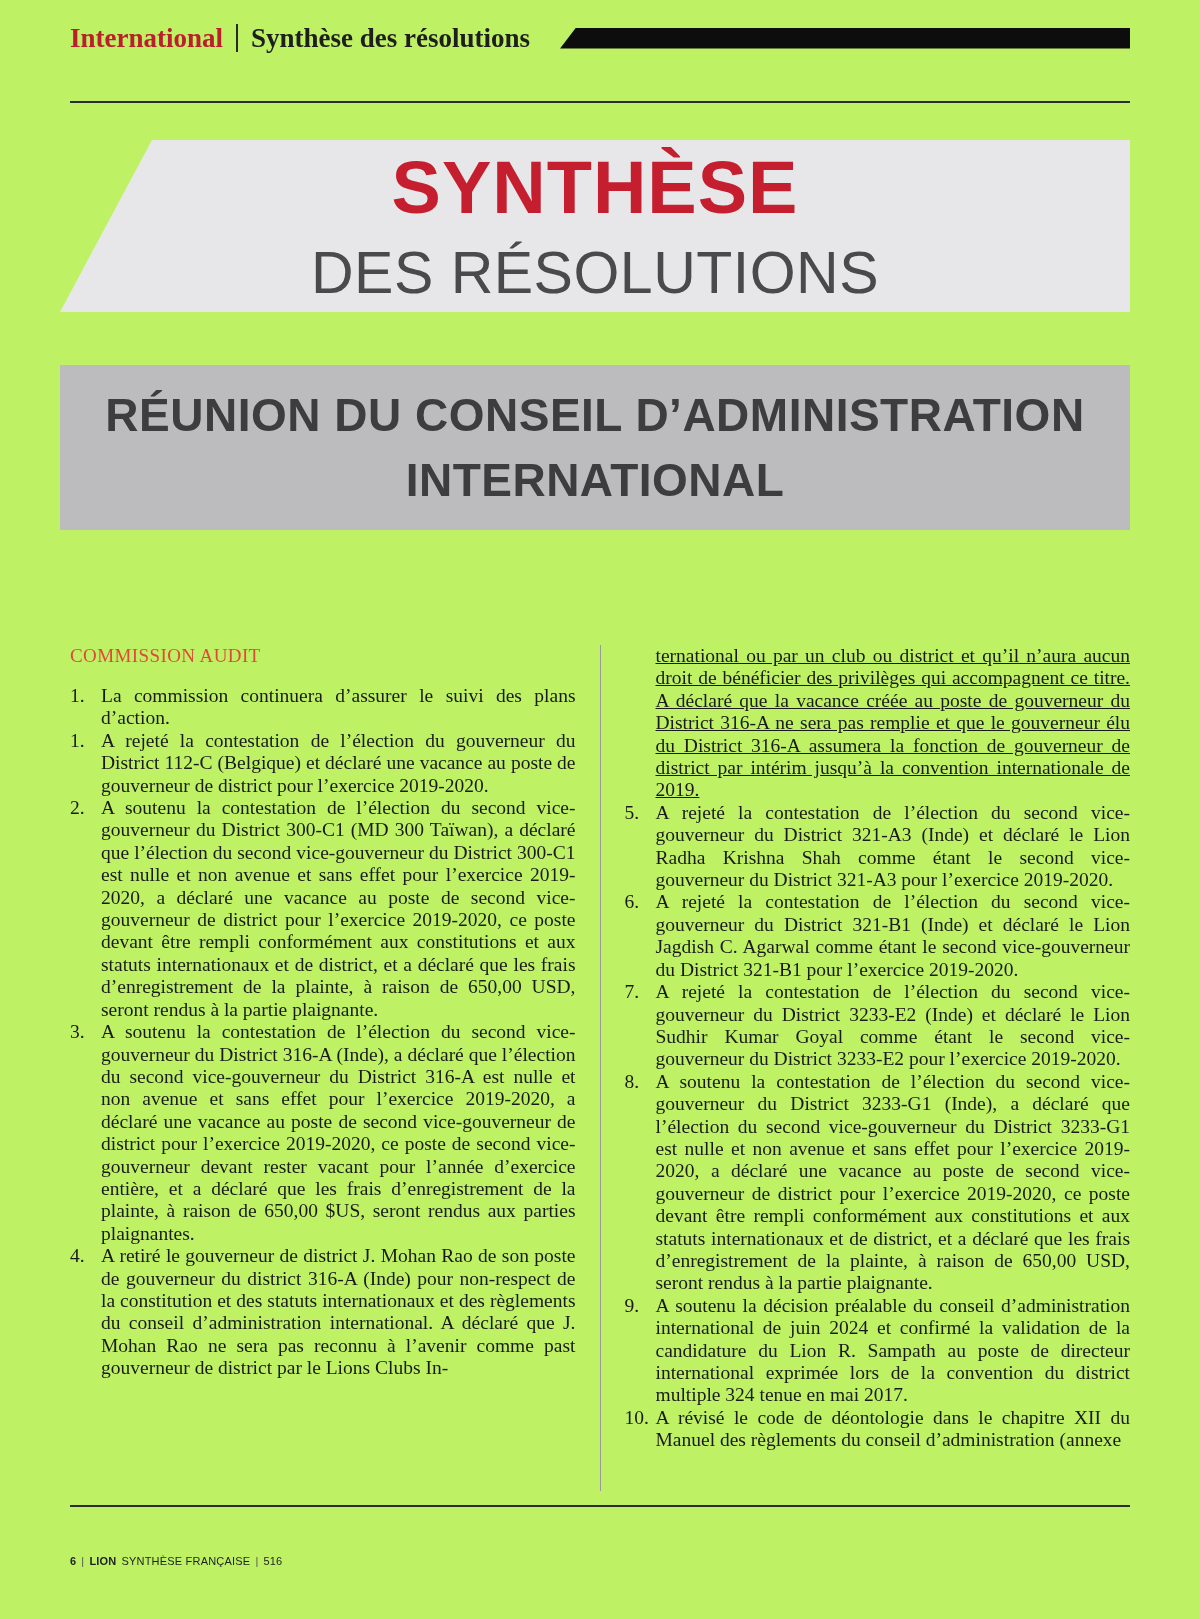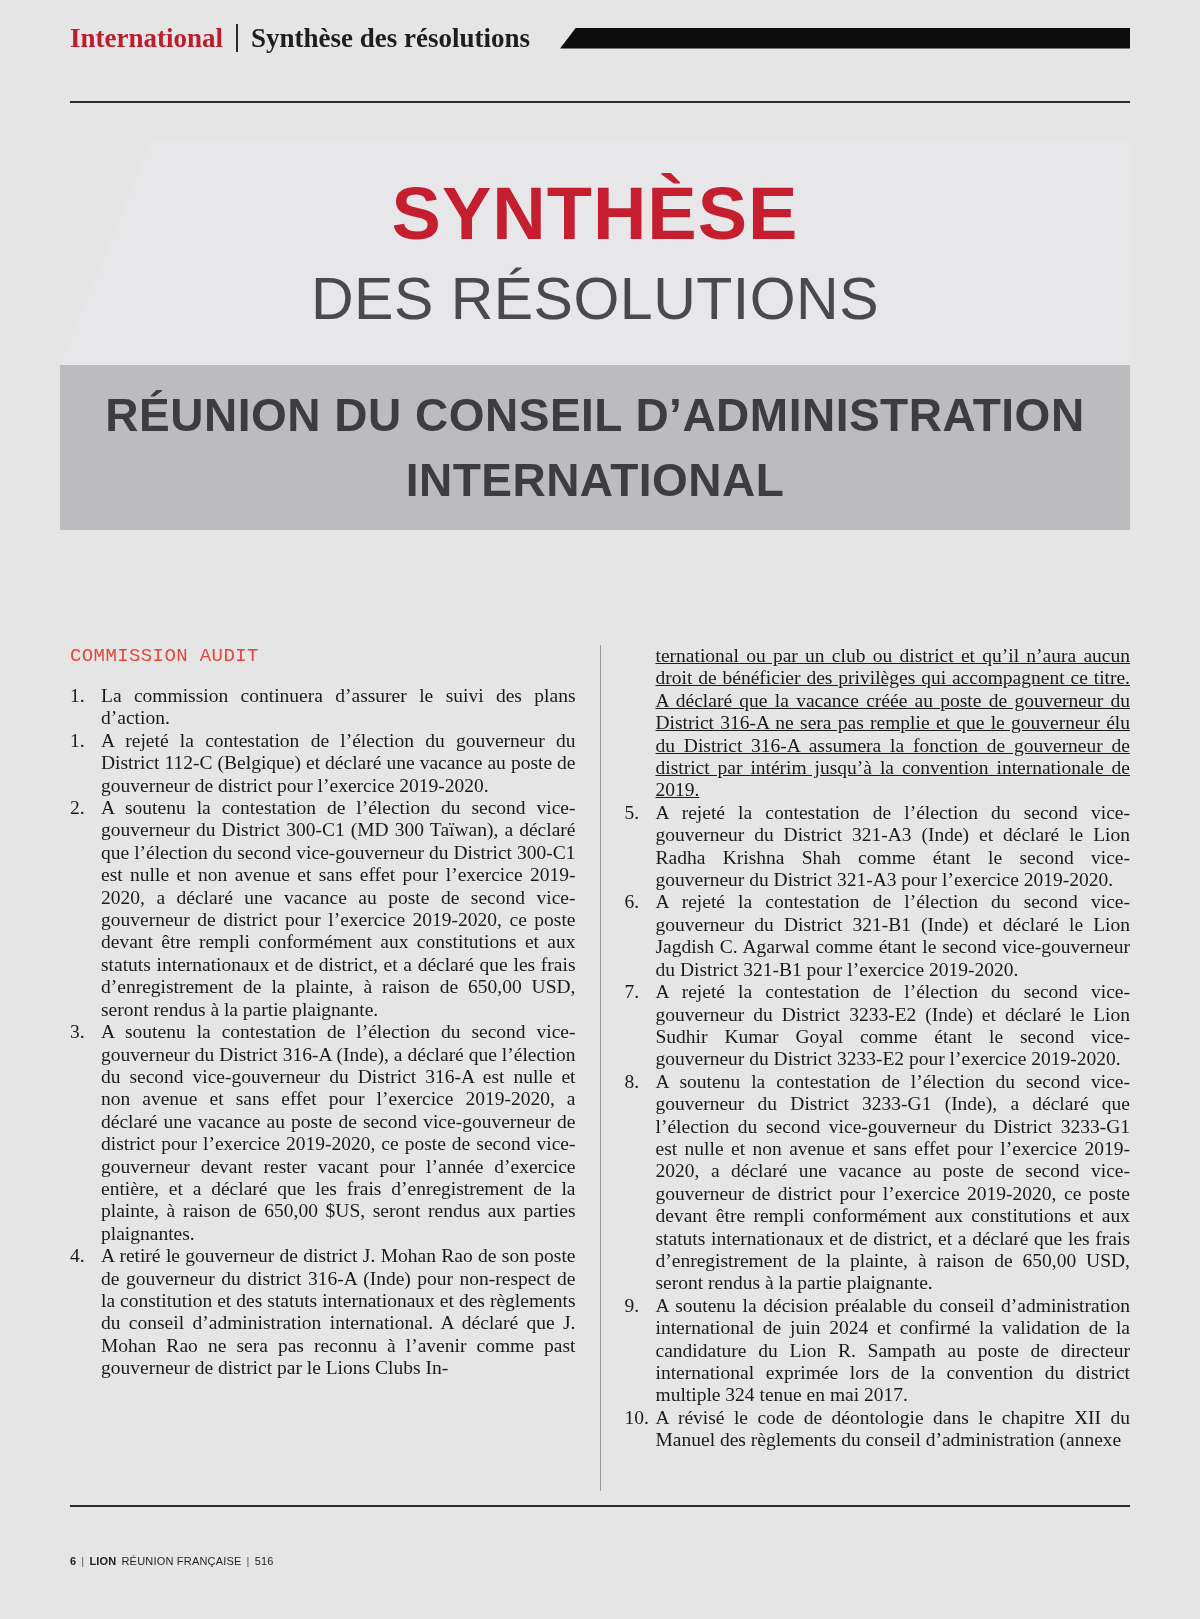--- a/index.html
+++ b/index.html
@@ -4,21 +4,21 @@
 <style>
   * { margin: 0; padding: 0; box-sizing: border-box; }
   html, body { background: #ffffff; }
   body { font-family: "Liberation Serif", serif; }
 
   .page {
     position: relative;
     width: 1200px;
     height: 1619px;
     margin: 0 auto;
-    background: #e5e5e5;
+    background: #bef264;
     color: #1a1a1a;
     overflow: hidden;
   }
 
   
   .kicker {
     position: absolute;
     top: 20px; left: 70px; right: 70px;
     display: flex;
     align-items: center;
@@ -56,21 +56,21 @@
     position: absolute;
     top: 101px; left: 70px; right: 70px;
     height: 2px;
     background: #2d2d2d;
   }
 
   
   .hero {
     position: absolute;
     top: 140px; left: 60px; right: 70px;
-    height: 225px;
+    height: 172px;
     background: #e7e7e9;
     clip-path: polygon(92px 0, 100% 0, 100% 100%, 0 100%);
     display: flex;
     flex-direction: column;
     align-items: center;
     justify-content: center;
     font-family: "Liberation Sans", sans-serif;
     padding-top: 4px;
   }
   .hero-line1 {
@@ -116,21 +116,21 @@
     top: 645px; left: 70px; right: 70px;
     bottom: 128px;
     display: flex;
   }
   .col { flex: 1 1 0; min-width: 0; }
   .col-left  { padding-right: 24px; }
   .col-right { padding-left: 24px; }
   .divider { width: 1px; background: #9a9a9a; flex: 0 0 auto; }
 
   .sec-heading {
-    font-family: Liberation Mono, monospace;
+    font-family: Liberation Serif, serif;
     font-size: 19px;
     font-weight: 400;
     letter-spacing: 0.4px;
     color: #e0493a;
     margin: 0 0 18px 0;
   }
   .sec-heading.spaced { margin-top: 32px; }
 
   .item {
     position: relative;
@@ -260,18 +260,18 @@
     </div>
 
   </main>
 
   <div class="footer-rule"></div>
 
   <footer class="footer">
     <span class="bold">6</span>
     <span class="sep">|</span>
     <span class="bold">LION</span>
-    <span>RÉUNION FRANÇAISE</span>
+    <span>SYNTHÈSE FRANÇAISE</span>
     <span class="sep">|</span>
     <span>516</span>
   </footer>
 
 </div>
 
 </body></html>

